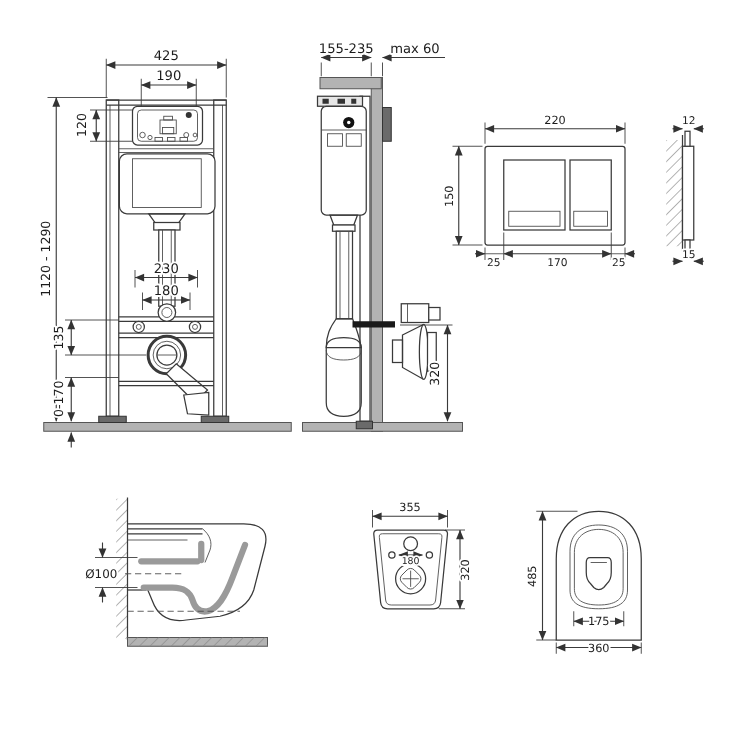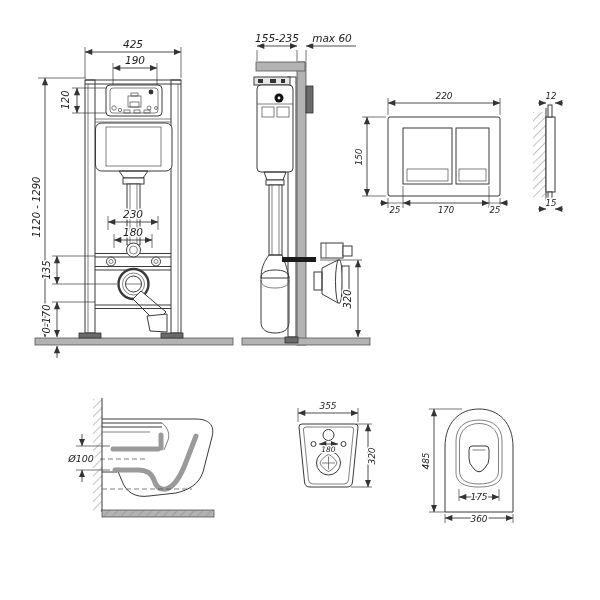--- a/index.html
+++ b/index.html
@@ -1,17 +1,17 @@
 <!DOCTYPE html>
 <html><head>
 <meta charset="utf-8">
 <style>
   html,body{margin:0;padding:0;background:#fff;}
   .canvas{position:relative;width:600px;height:600px;background:#fff;overflow:hidden;
-          font-family:"DejaVu Sans","Liberation Sans",sans-serif;font-style:italic;}
+          font-family:"DejaVu Sans","Liberation Sans",sans-serif;}
   svg{position:absolute;left:0;top:0;}
   text{font-family:"DejaVu Sans","Liberation Sans",sans-serif;fill:#1c1c1c;
        paint-order:stroke;stroke:#ffffff;stroke-width:3px;stroke-linejoin:round;}
   .ln{stroke:#3a3a3a;stroke-width:1;fill:none;}
   .thin{stroke:#4a4a4a;stroke-width:.7;fill:none;}
   .wht{fill:#ffffff;stroke:#3a3a3a;stroke-width:1;}
   .gry{fill:#b3b3b3;stroke:#555;stroke-width:.8;}
   .dgry{fill:#6a6a6a;stroke:#333;stroke-width:.8;}
   .dim{stroke:#3a3a3a;stroke-width:.9;fill:none;}
   .ext{stroke:#3a3a3a;stroke-width:.7;fill:none;}

